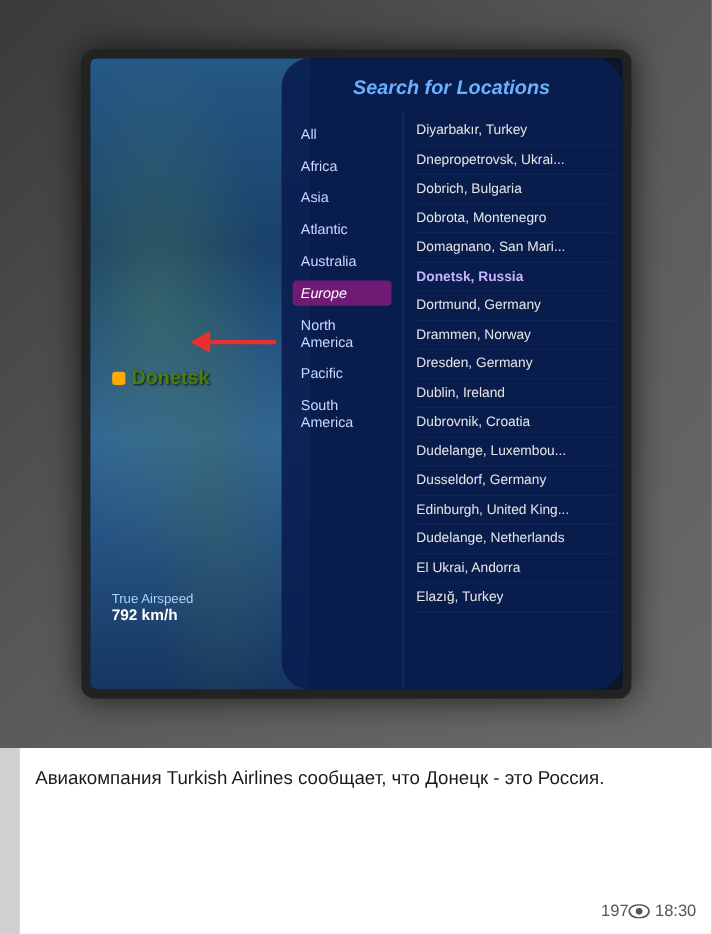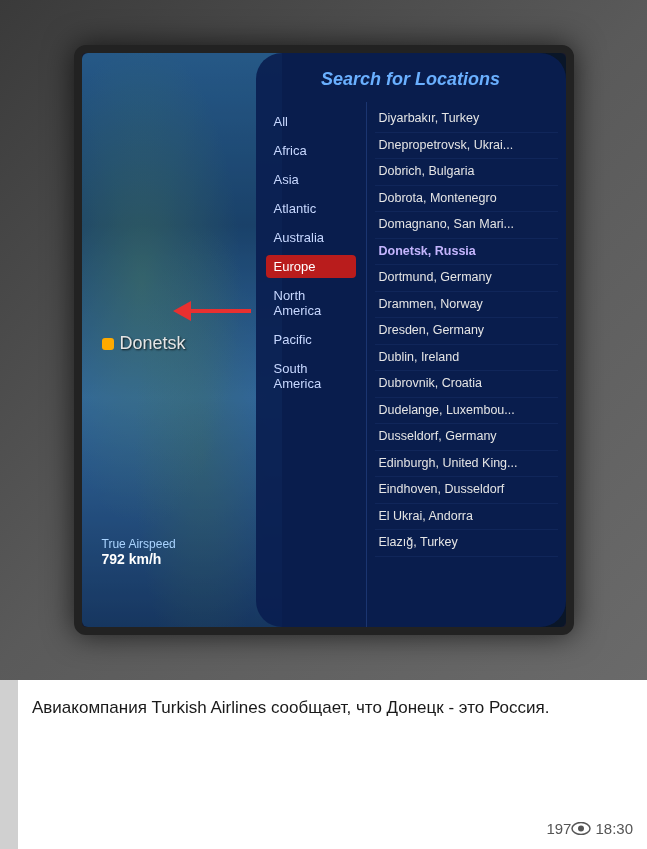--- a/index.html
+++ b/index.html
@@ -81,23 +81,23 @@
     }
 
     
     .donetsk-label {
       position: absolute;
       left: 20px;
       top: 280px;
       display: flex;
       align-items: center;
       gap: 6px;
-      color: #e5e5e5;
+      color: #4d7c0f;
       font-size: 18px;
-      font-weight: normal;
+      font-weight: bold;
       z-index: 10;
       text-shadow: 1px 1px 2px rgba(0,0,0,0.8);
     }
 
     .donetsk-dot {
       width: 12px;
       height: 12px;
       background: #ffaa00;
       border-radius: 3px;
     }
@@ -157,22 +157,23 @@
 
     .category-item {
       color: #c8d8ff;
       font-size: 13px;
       padding: 4px 8px;
       border-radius: 4px;
       cursor: pointer;
     }
 
     .category-item.active {
-      background: #b91c1c;
+      background: #701a75;
       color: #ffffff;
+      font-style: italic;
     }
 
     
     .locations-list {
       flex: 1;
       padding: 4px 8px;
       overflow: hidden;
       position: relative;
       border-left: 1px solid rgba(100,150,255,0.2);
     }
@@ -301,21 +302,21 @@
                 <div class="location-item">Domagnano, San Mari...</div>
                 <div class="location-item highlighted">Donetsk, Russia</div>
                 <div class="location-item">Dortmund, Germany</div>
                 <div class="location-item">Drammen, Norway</div>
                 <div class="location-item">Dresden, Germany</div>
                 <div class="location-item">Dublin, Ireland</div>
                 <div class="location-item">Dubrovnik, Croatia</div>
                 <div class="location-item">Dudelange, Luxembou...</div>
                 <div class="location-item">Dusseldorf, Germany</div>
                 <div class="location-item">Edinburgh, United King...</div>
-                <div class="location-item">Eindhoven, Dusseldorf</div>
+                <div class="location-item">Dudelange, Netherlands</div>
                 <div class="location-item">El Ukrai, Andorra</div>
                 <div class="location-item">Elazığ, Turkey</div>
               </div>
           </div>
         </div>
 
         <div class="red-arrow">
           <div class="arrow-head"></div>
           <div class="arrow-body"></div>
         </div>

